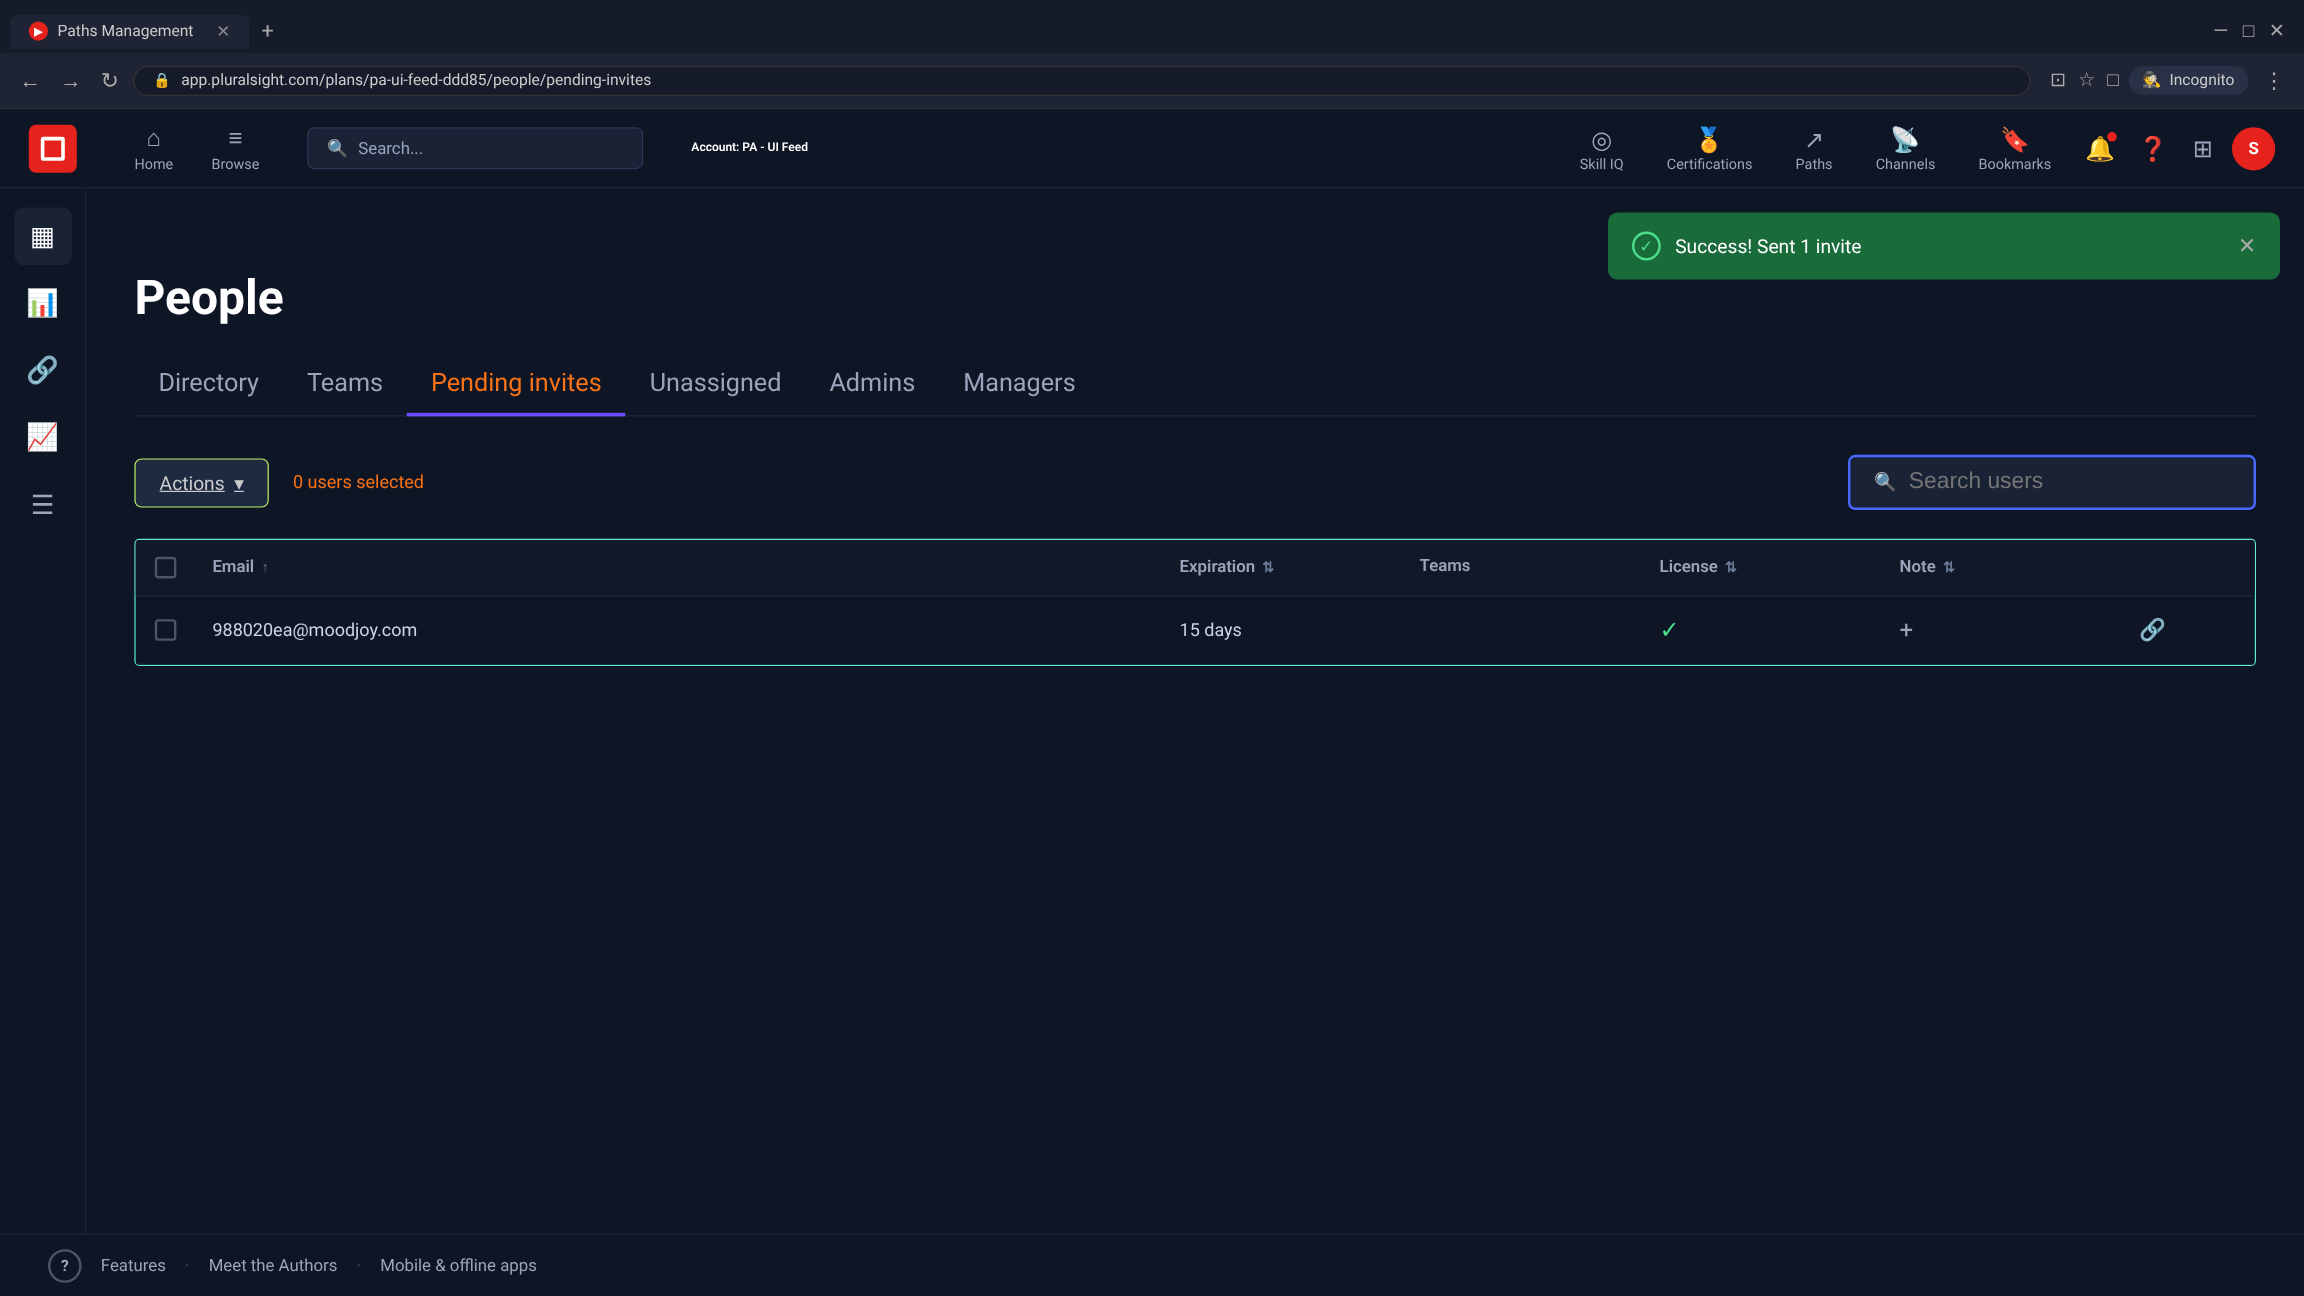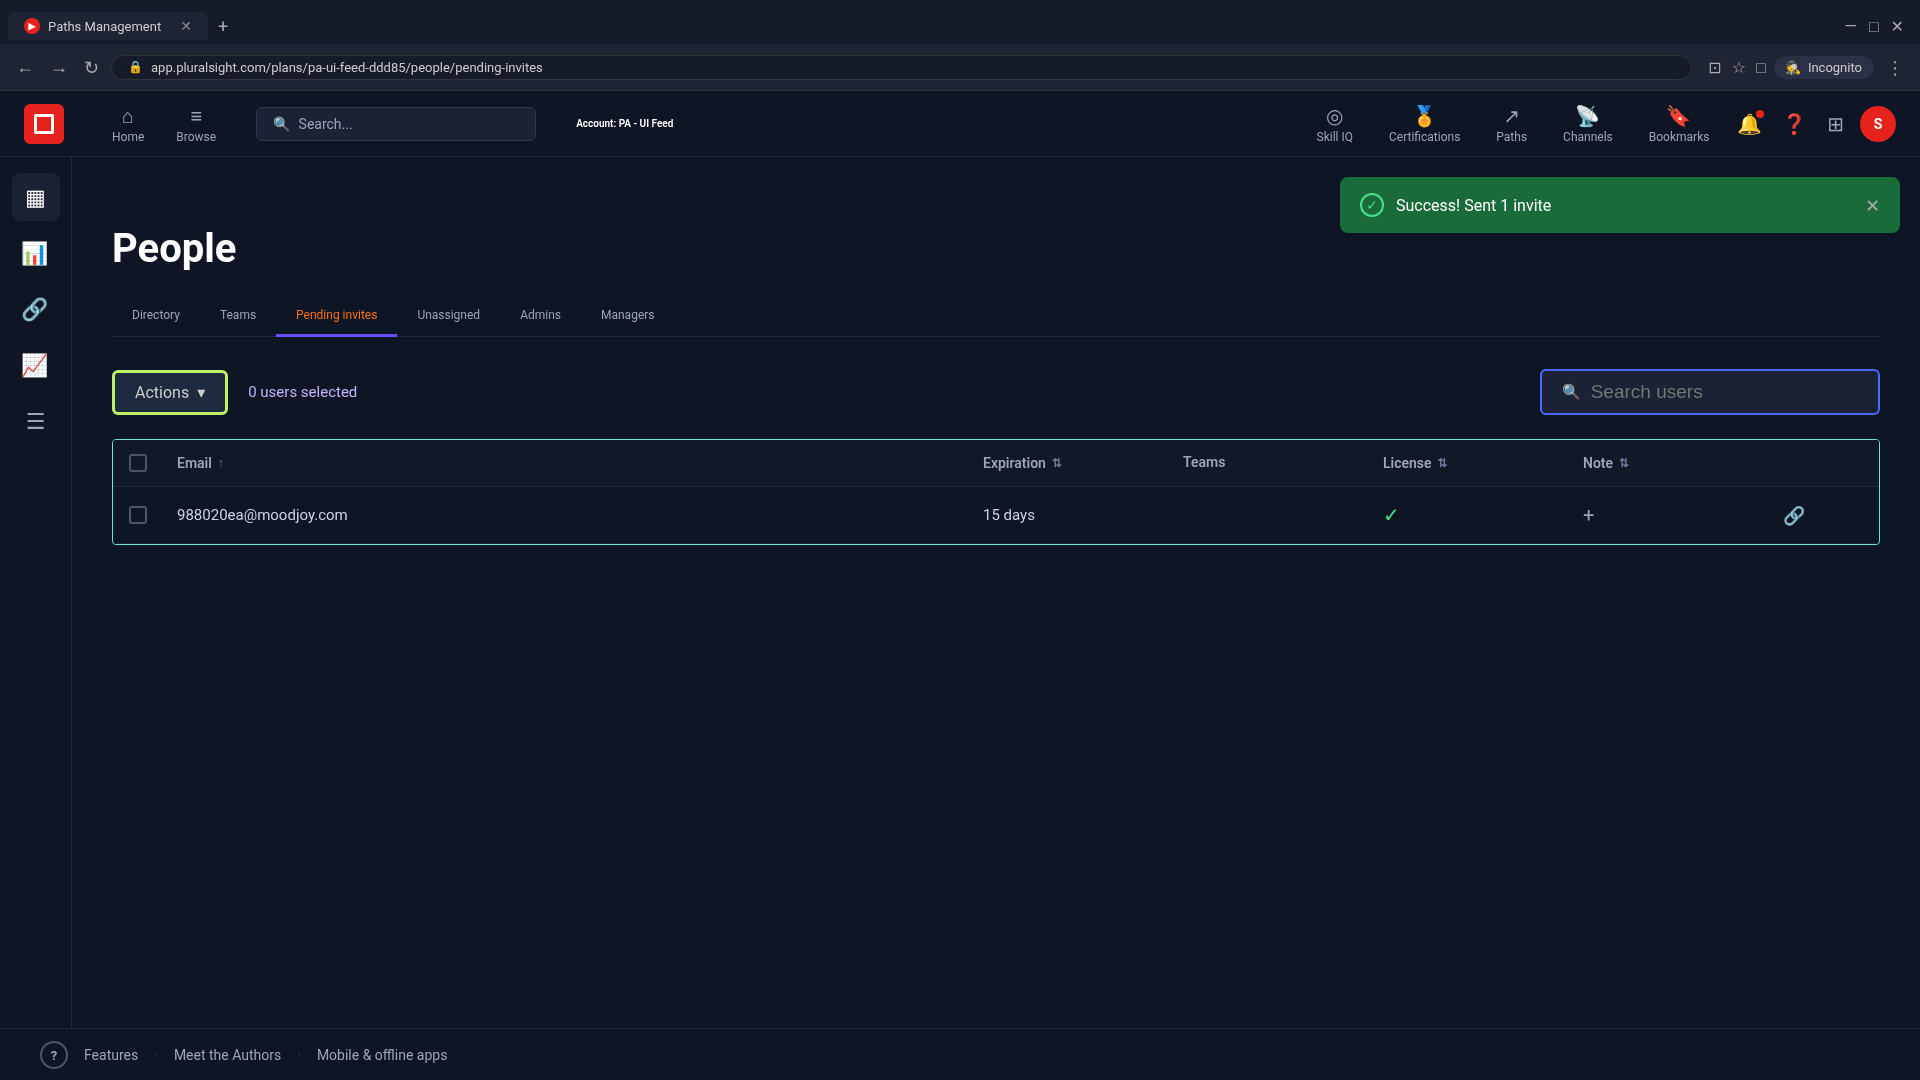--- a/index.html
+++ b/index.html
@@ -228,45 +228,45 @@
     }
 
     
     .tabs {
       display: flex; gap: 0;
       border-bottom: 1px solid #1e2a40;
       margin-bottom: 32px;
     }
     .tab-item {
       padding: 12px 20px;
-      font-size: 12px; color: #9aa5bc;
+      font-size: 21px; color: #9aa5bc;
       cursor: pointer;
       border-bottom: 3px solid transparent;
       margin-bottom: -1px;
     }
     .tab-item.active {
       color: #f97316;
       border-bottom-color: #6b4cff;
     }
 
     
     .toolbar {
       display: flex; align-items: center;
       margin-bottom: 0; gap: 20px;
     }
     .actions-btn {
       background: #1e2a40;
-      border: 3px solid #bef264;
+      border: 1px solid #bef264;
       border-radius: 6px;
       padding: 10px 20px;
       display: flex; align-items: flex-start; gap: 8px;
-      color: #ccc; font-size: 16px; cursor: pointer;
+      color: #ccc; font-size: 16px; cursor: pointer; text-decoration: underline;
     }
     .selected-count {
-      color: #c4b5fd; font-size: 15px;
+      color: #f97316; font-size: 15px;
     }
     .search-users {
       margin-left: auto;
       background: #1a2236;
       border: 2px solid #4a6aff;
       border-radius: 6px;
       padding: 10px 20px;
       display: flex; align-items: center; gap: 10px;
       color: #9aa5bc; font-size: 15px;
       width: 340px;

